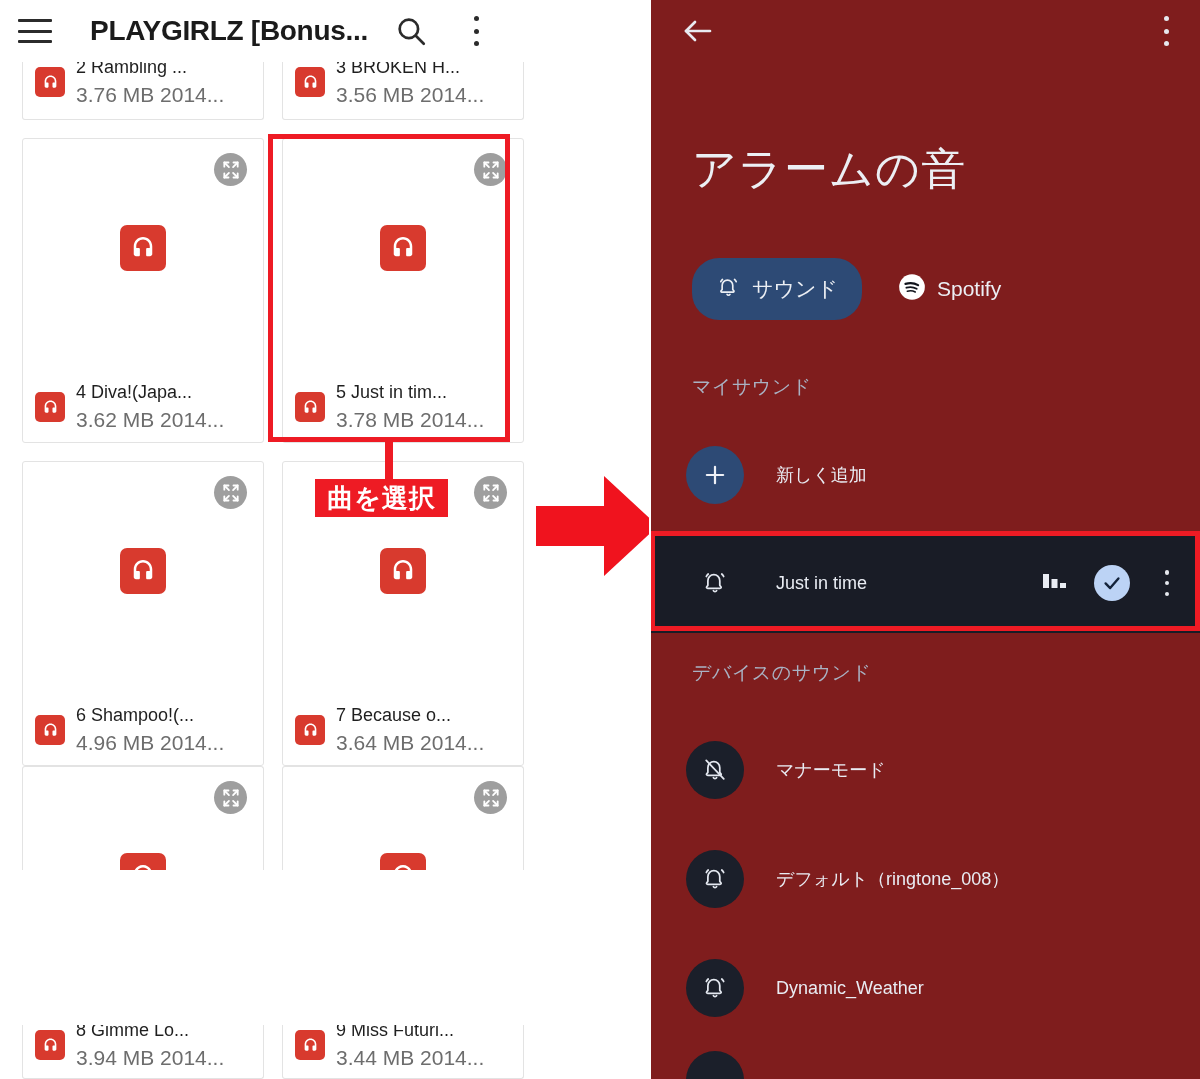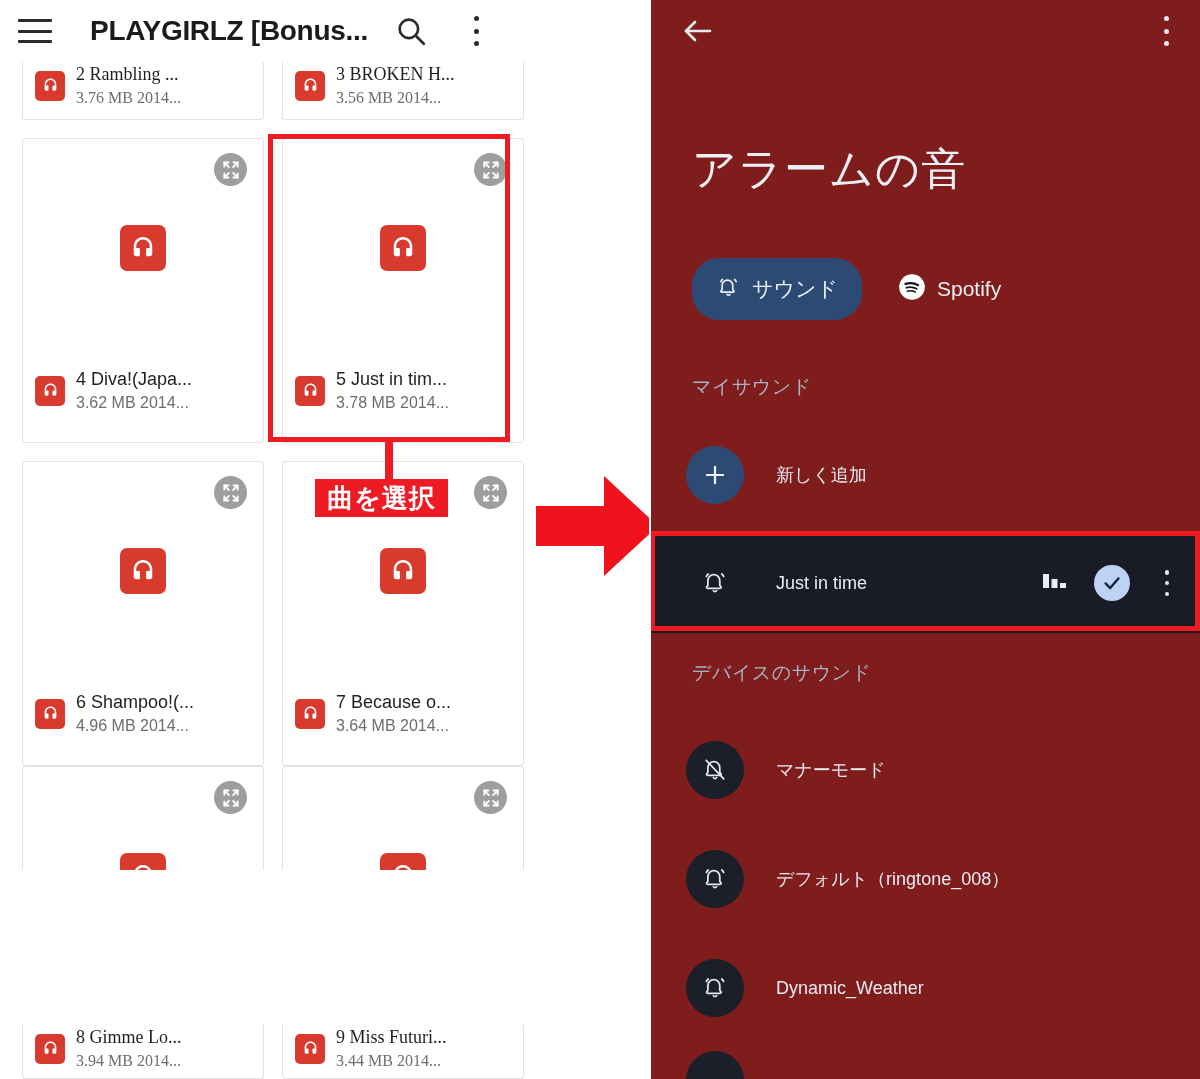--- a/index.html
+++ b/index.html
@@ -57,27 +57,27 @@
     position: absolute; left: 0; right: 0; top: 86px;
     display: flex; justify-content: center;
   }
   .hp-badge {
     background: #d83a2e; border-radius: 7px; display: flex;
     align-items: center; justify-content: center;
   }
   .hp-badge.big { width: 46px; height: 46px; }
   .hp-badge.small { width: 30px; height: 30px; border-radius: 5px; }
   .card-footer {
-    position: absolute; left: 12px; right: 10px; bottom: 28px;
+    position: absolute; left: 12px; right: 10px; bottom: 8px;
     display: flex; align-items: center; gap: 11px;
   }
-  .card.cut-top .card-footer { bottom: 10px; font-family: Liberation Serif, serif; }
+  .card.cut-top .card-footer { bottom: 10px; }
   .cf-text { overflow: hidden; }
   .cf-name { font-size: 18px; color: #1f1f1f; white-space: nowrap; line-height: 1.35; }
-  .cf-meta { font-size: 16px; color: #6d6d6d; white-space: nowrap; line-height: 1.35; margin-top: 1px; }
+  .cf-meta { font-size: 21px; color: #6d6d6d; white-space: nowrap; line-height: 1.35; margin-top: 1px; }
 
   
   .ann-box {
     position: absolute; border: 5px solid #ee1b24; pointer-events: none;
   }
   .ann-connector {
     position: absolute; background: #ee1b24;
   }
   .ann-label {
     position: absolute; background: #ee1b24; color: #ffffff;

